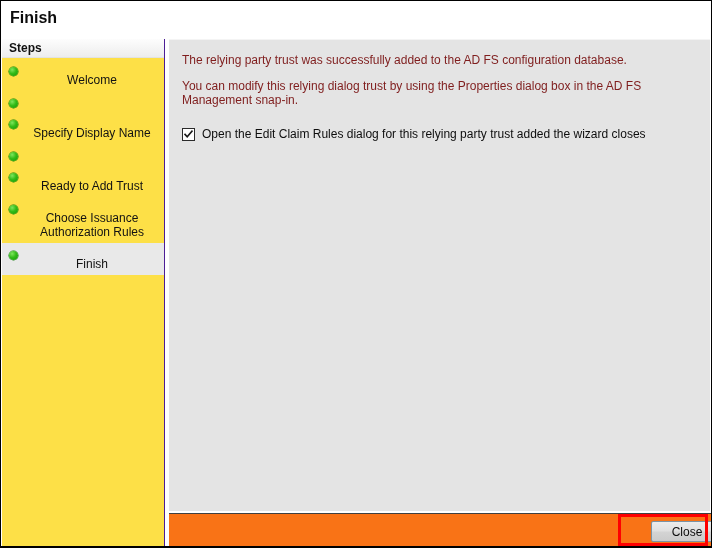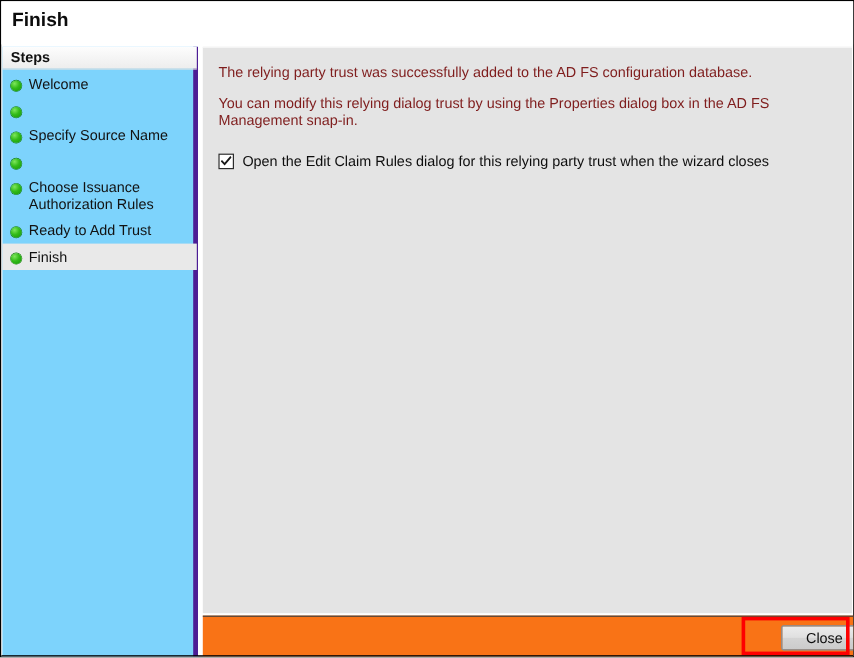--- a/index.html
+++ b/index.html
@@ -41,22 +41,22 @@
     letter-spacing: 0px;
   }
 
   
   .steps-panel {
     position: absolute;
     left: 1px;
     top: 38px;
     width: 163px;
     height: 508px;
-    background: #7dd3fc;
-    border-right: 4px solid #4c1d95;
+    background: #fde047;
+    border-right: 1px solid #4c1d95;
     box-sizing: border-box;
   }
   .steps-header {
     position: absolute;
     left: 0;
     top: 0;
     width: 162px;
     height: 19px;
     background: linear-gradient(to bottom, #fdfdfd 0%, #ededed 100%);
     border-bottom: 1px solid #e2e2e2;
@@ -72,23 +72,24 @@
   }
   .steps-list {
     position: absolute;
     left: 0;
     top: 20px;
     width: 162px;
   }
   .step-row {
     position: relative;
     box-sizing: border-box;
-    padding: 4px 4px 4px 22px;
+    padding: 14px 4px 4px 22px;
     min-height: 21px;
     display: block;
+    text-align: center;
   }
   .step-row.active {
     background: #e9e9e9;
   }
   .step-bullet {
     position: absolute;
     left: 7px;
     top: 8px;
     width: 9px;
     height: 9px;
@@ -220,52 +221,52 @@
     <div class="steps-list" id="steps-list">
         <div class="step-row">
           <span class="step-bullet"></span>
           <span class="step-label">Welcome</span>
         </div>
         <div class="step-row">
           <span class="step-bullet"></span>
         </div>
         <div class="step-row">
           <span class="step-bullet"></span>
-          <span class="step-label">Specify Source Name</span>
-        </div>
-        <div class="step-row">
-          <span class="step-bullet"></span>
+          <span class="step-label">Specify Display Name</span>
+        </div>
+        <div class="step-row">
+          <span class="step-bullet"></span>
+        </div>
+        <div class="step-row">
+          <span class="step-bullet"></span>
+          <span class="step-label">Ready to Add Trust</span>
         </div>
         <div class="step-row">
           <span class="step-bullet"></span>
           <span class="step-label">Choose Issuance
 Authorization Rules</span>
-        </div>
-        <div class="step-row">
-          <span class="step-bullet"></span>
-          <span class="step-label">Ready to Add Trust</span>
         </div>
         <div class="step-row active">
           <span class="step-bullet"></span>
           <span class="step-label">Finish</span>
         </div>
       </div>
   </div>
 
   <div class="content-panel">
     <div class="content-text para1">The relying party trust was successfully added to the AD FS configuration database.</div>
     <div class="content-text para2">You can modify this relying dialog trust by using the Properties dialog box in the AD FS Management snap-in.</div>
 
     <div class="checkbox-row">
       <span class="checkbox-box">
         <svg width="9" height="9" viewBox="0 0 9 9" aria-hidden="true">
           <path d="M1 4.4 L3.2 6.8 L8 1.2" stroke="#1a1a1a" stroke-width="1.6" fill="none" stroke-linecap="square"></path>
         </svg>
       </span>
-      <span class="checkbox-label">Open the Edit Claim Rules dialog for this relying party trust when the wizard closes</span>
+      <span class="checkbox-label">Open the Edit Claim Rules dialog for this relying party trust added the wizard closes</span>
     </div>
   </div>
 
   <div class="button-bar">
     <button class="btn">Close</button>
   </div>
 
   <div class="annotation-box" style="border-color: rgb(254, 0, 0);"></div>
 
   <div class="bottom-edge"></div>

